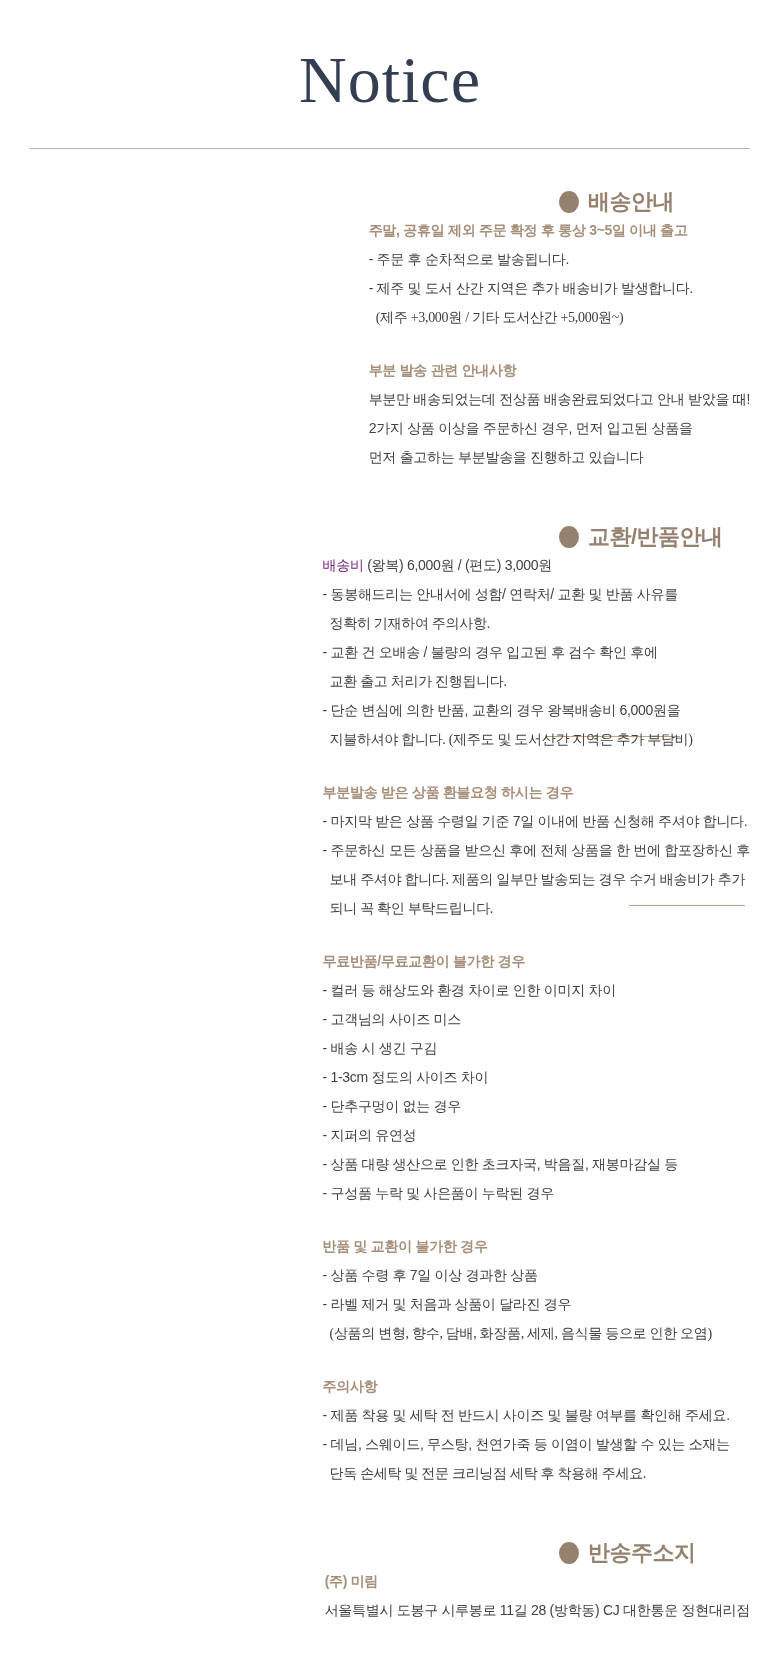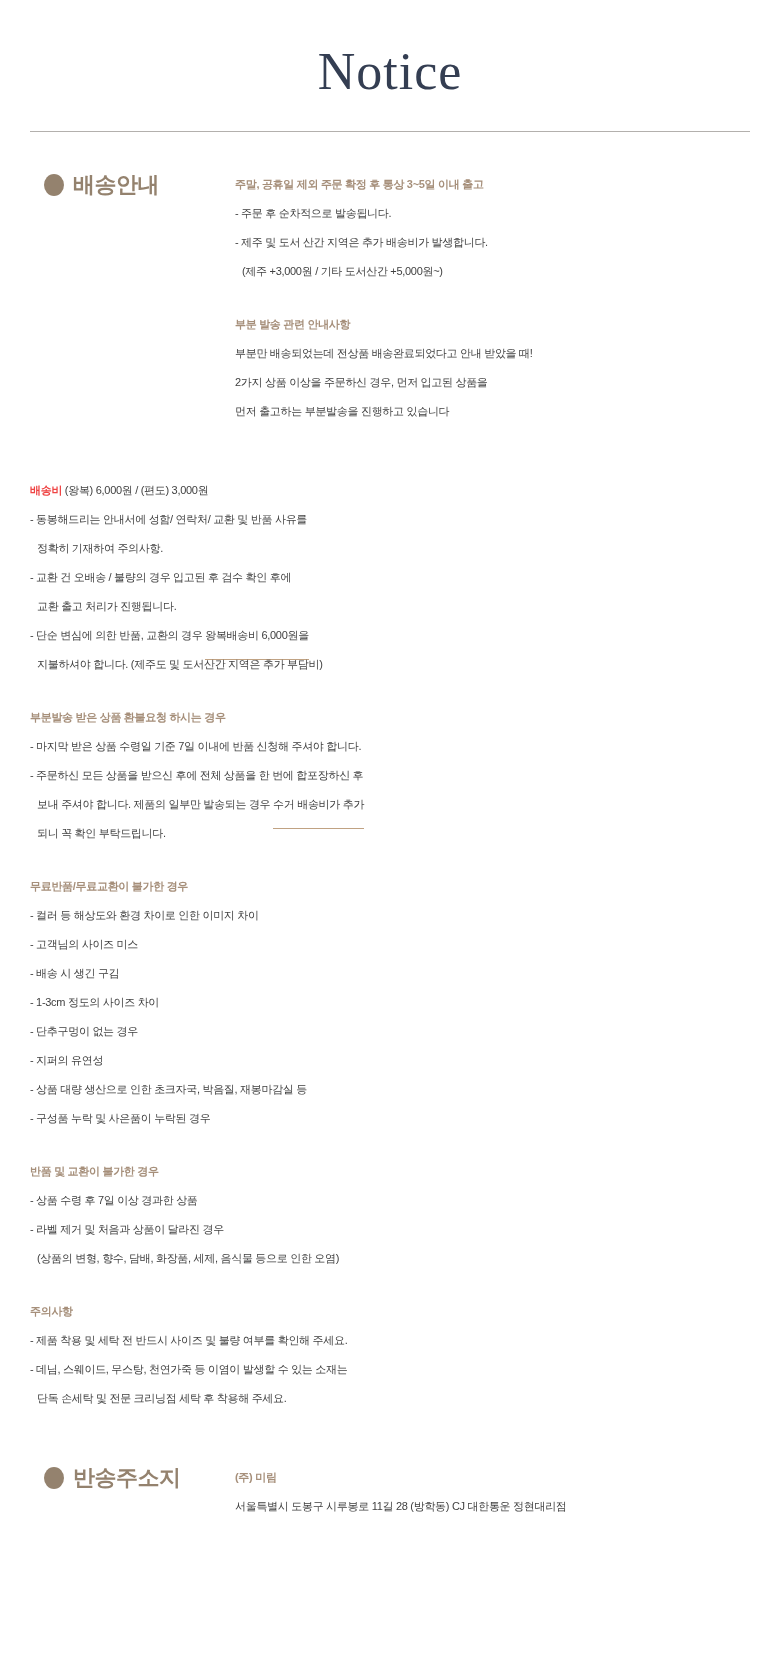--- a/index.html
+++ b/index.html
@@ -7,51 +7,51 @@
   body {
     width:780px; height:1666px; margin:0 auto;
     font-family:"Liberation Sans", sans-serif;
     color:#404040; overflow:hidden;
   }
   .page-title {
     margin-top:42px;
     text-align:center;
     font-family:"Liberation Serif", serif;
     font-weight:400;
-    font-size:52px;
+    font-size:66px;
     letter-spacing:1px;
     color:#343e52;
   }
   .divider {
     border:none;
     border-top:1px solid #b3b0ad;
     margin:30px 30px 0 30px;
   }
   .sections { margin-top:38px; padding:0 30px; }
-  .section { display:flex; align-items:flex-start; margin-bottom:50px; }
+  .section { display:flex; align-items:flex-end; margin-bottom:50px;flex-direction:column; }
   .section:last-child { margin-bottom:0; }
   .section-head {
     width:205px; flex-shrink:0;
     display:flex; align-items:center; gap:9px;
     padding-left:14px;
     color:#94826e; font-weight:bold; font-size:22px;
     letter-spacing:-0.5px;
     line-height:29px;
   }
   .bullet {
     width:20px; height:22px; flex-shrink:0;
     border-radius:50%;
     background:#94826e;
   }
-  .section-content { flex:1; font-size:11px; line-height:29px; letter-spacing:-0.3px; }
+  .section-content { flex:1; font-size:14px; line-height:29px; letter-spacing:-0.3px; }
   .block { margin-bottom:24px; }
   .block:last-child { margin-bottom:0; }
   .block-heading { color:#a68f7a; font-weight:bold; }
-  .line.indent { padding-left:7px; }
-  .seg-strong { color:#ef4444; font-weight:bold; }
+  .line.indent { padding-left:7px;font-family:Liberation Serif, serif; }
+  .seg-strong { color:#701a75; font-weight:normal; }
   .seg-underline {
     border-bottom:1.5px solid #c0a283;
     padding-bottom:18px;
   }
 </style>
 </head>
 <body>
 
 <h1 class="page-title">Notice</h1>
 <hr class="divider">
@@ -70,20 +70,24 @@
         </div>
         <div class="block">
           <div class="block-heading">부분 발송 관련 안내사항</div>
           <div class="line"><span>부분만 배송되었는데 전상품 배송완료되었다고 안내 받았을 때!</span></div>
           <div class="line"><span>2가지 상품 이상을 주문하신 경우, 먼저 입고된 상품을</span></div>
           <div class="line"><span>먼저 출고하는 부분발송을 진행하고 있습니다</span></div>
         </div>
       </div>
     </div>
     <div class="section">
+      <div class="section-head">
+        <span class="bullet"></span>
+        <span class="section-title">교환/반품안내</span>
+      </div>
       <div class="section-content">
         <div class="block">
           <div class="line"><span class="seg-strong">배송비 </span><span>(왕복) 6,000원 / (편도) 3,000원</span></div>
           <div class="line"><span>- 동봉해드리는 안내서에 성함/ 연락처/ 교환 및 반품 사유를</span></div>
           <div class="line indent"><span>정확히 기재하여 주의사항.</span></div>
           <div class="line"><span>- 교환 건 오배송 / 불량의 경우 입고된 후 검수 확인 후에</span></div>
           <div class="line indent"><span>교환 출고 처리가 진행됩니다.</span></div>
           <div class="line"><span>- 단순 변심에 의한 반품, 교환의 경우 </span><span class="seg-underline">왕복배송비 6,000원을</span></div>
           <div class="line indent"><span>지불하셔야 합니다. (제주도 및 도서산간 지역은 추가 부담비)</span></div>
         </div>

